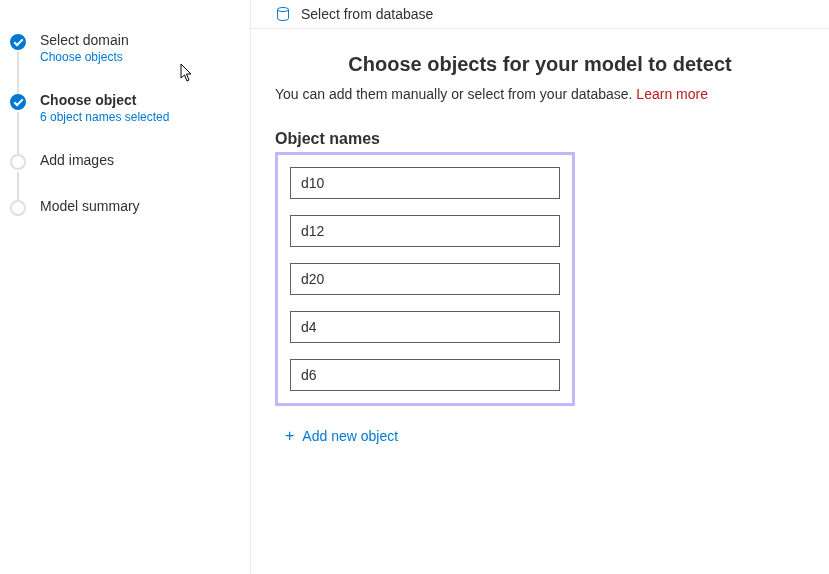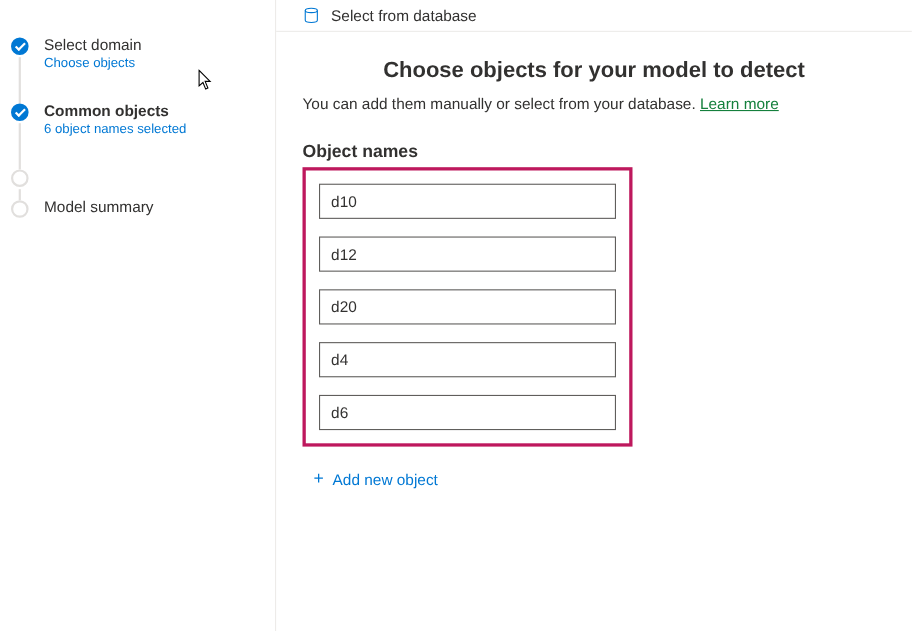--- a/index.html
+++ b/index.html
@@ -114,31 +114,30 @@
       color: #323130;
       margin-bottom: 10px;
       text-align: center;
     }
     .subtext {
       font-size: 14px;
       color: #323130;
       margin-bottom: 28px;
     }
     .learn-more {
-      color: #15803d;
-      text-decoration: underline;
+      color: #b91c1c;
       cursor: pointer;
     }
     .field-label {
       font-weight: 600;
       font-size: 16px;
       margin-bottom: 4px;
     }
     .object-list-wrap {
-      border: 3px solid #be185d;
+      border: 3px solid #c4b5fd;
       padding: 8px 12px 12px 12px;
       width: 300px;
     }
     .object-input {
       width: 100%;
       height: 32px;
       padding: 0 10px;
       font-family: inherit;
       font-size: 14px;
       border: 1px solid #605e5c;
@@ -193,26 +192,27 @@
     <ul class="steps">
       <li class="step completed">
         <span class="step-indicator"></span>
         <span class="step-line"></span>
         <div class="step-title">Select domain</div>
         <div class="step-subtitle">Choose objects</div>
       </li>
       <li class="step completed current">
         <span class="step-indicator"></span>
         <span class="step-line"></span>
-        <div class="step-title">Common objects</div>
+        <div class="step-title">Choose object</div>
         <div class="step-subtitle">6 object names selected</div>
       </li>
       <li class="step">
         <span class="step-indicator"></span>
         <span class="step-line"></span>
+        <div class="step-title">Add images</div>
       </li>
       <li class="step">
         <span class="step-indicator"></span>
         <div class="step-title">Model summary</div>
       </li>
     </ul>
   </nav>
 
   <main class="main">
     <div class="topbar">

